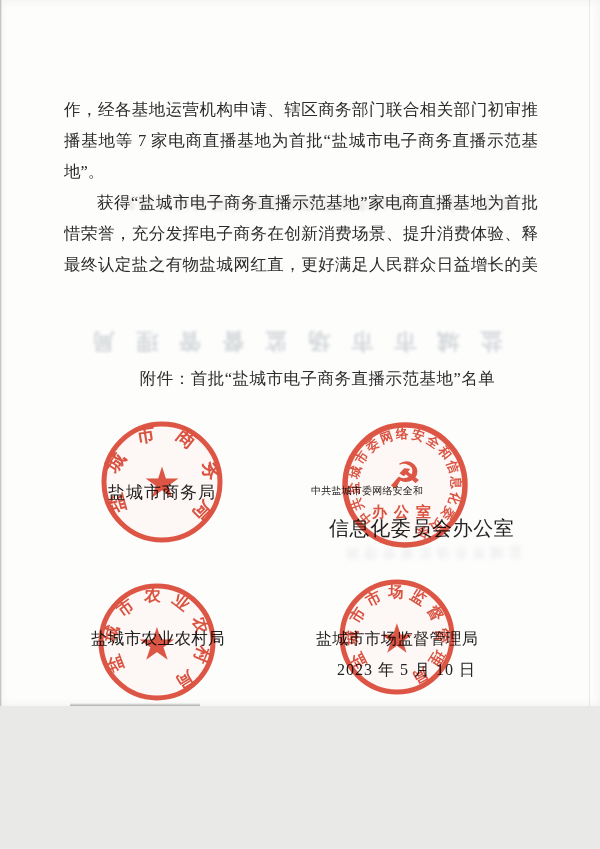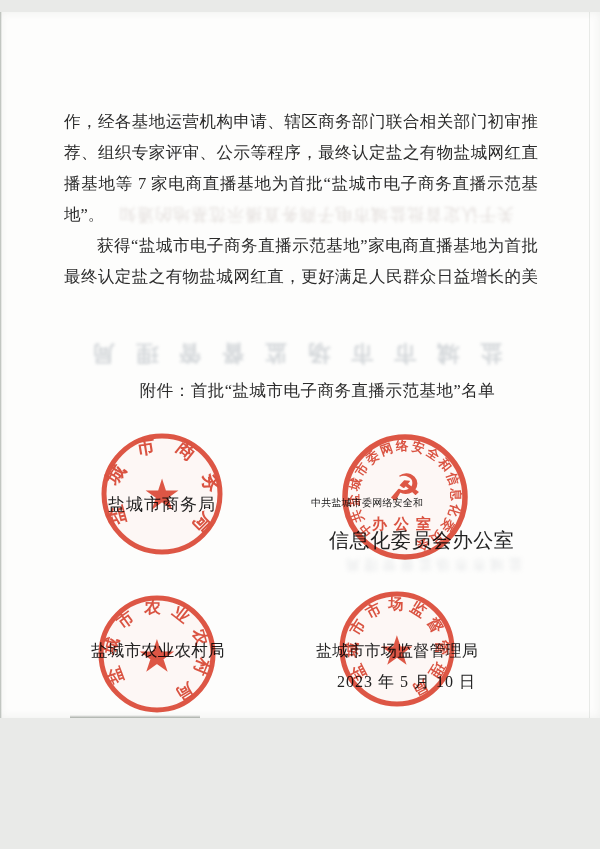--- a/index.html
+++ b/index.html
@@ -1,19 +1,19 @@
 <!DOCTYPE html>
 <html><head>
 <meta charset="utf-8">
 <style>
   html, body { margin: 0; padding: 0; background: #e9eae8; }
   .page {
     position: relative;
     width: 600px; height: 706px;
-    margin: 12px auto;
+    margin: 0 auto;
     background: #fdfdfc;
     overflow: hidden;
     font-family: "Liberation Serif", "DejaVu Serif", serif;
     color: #2b2b2b;
     box-shadow: inset 0 0 10px rgba(60,70,60,0.07);
   }
   
   .edge-left  { position:absolute; left:0; top:0; width:2px; height:100%;
                 background: linear-gradient(to right, rgba(120,130,120,.55), rgba(120,130,120,0)); }
   .edge-right { position:absolute; right:10px; top:0; width:1px; height:100%;
@@ -73,24 +73,24 @@
   <div class="edge-left"></div>
   <div class="edge-right"></div>
   <div class="edge-bottom"></div>
 
   <div class="bleed bleed-1">关于认定首批盐城市电子商务直播示范基地的通知</div>
   <div class="bleed bleed-2">盐城市市场监督管理局</div>
   <div class="bleed bleed-3">盐城市市场监督管理局</div>
 
   <div class="bodytext">
     <div class="ln j">作，经各基地运营机构申请、辖区商务部门联合相关部门初审推</div>
-    <div class="ln j">荐、组织专家评审、公示等程序，最终认定盐之有物盐城网红直</div>
     <div class="ln j">播基地等 7 家电商直播基地为首批“盐城市电子商务直播示范基</div>
     <div class="ln">地”。</div>
     <div class="ln j ind">获得“盐城市电子商务直播示范基地”家电商直播基地为首批</div>
+    <div class="ln j">惜荣誉，充分发挥电子商务在创新消费场景、提升消费体验、释</div>
     <div class="ln j">最终认定盐之有物盐城网红直，更好满足人民群众日益增长的美</div>
   </div>
 
   <div class="attachment">附件：首批“盐城市电子商务直播示范基地”名单</div>
 
   <div class="sig sig-commerce">盐城市商务局</div>
   <div class="sig sig-cyber-1">中共盐城市委网络安全和</div>
   <div class="sig sig-cyber-2">信息化委员会办公室</div>
   <div class="sig sig-agri">盐城市农业农村局</div>
   <div class="sig sig-market">盐城市市场监督管理局</div>

